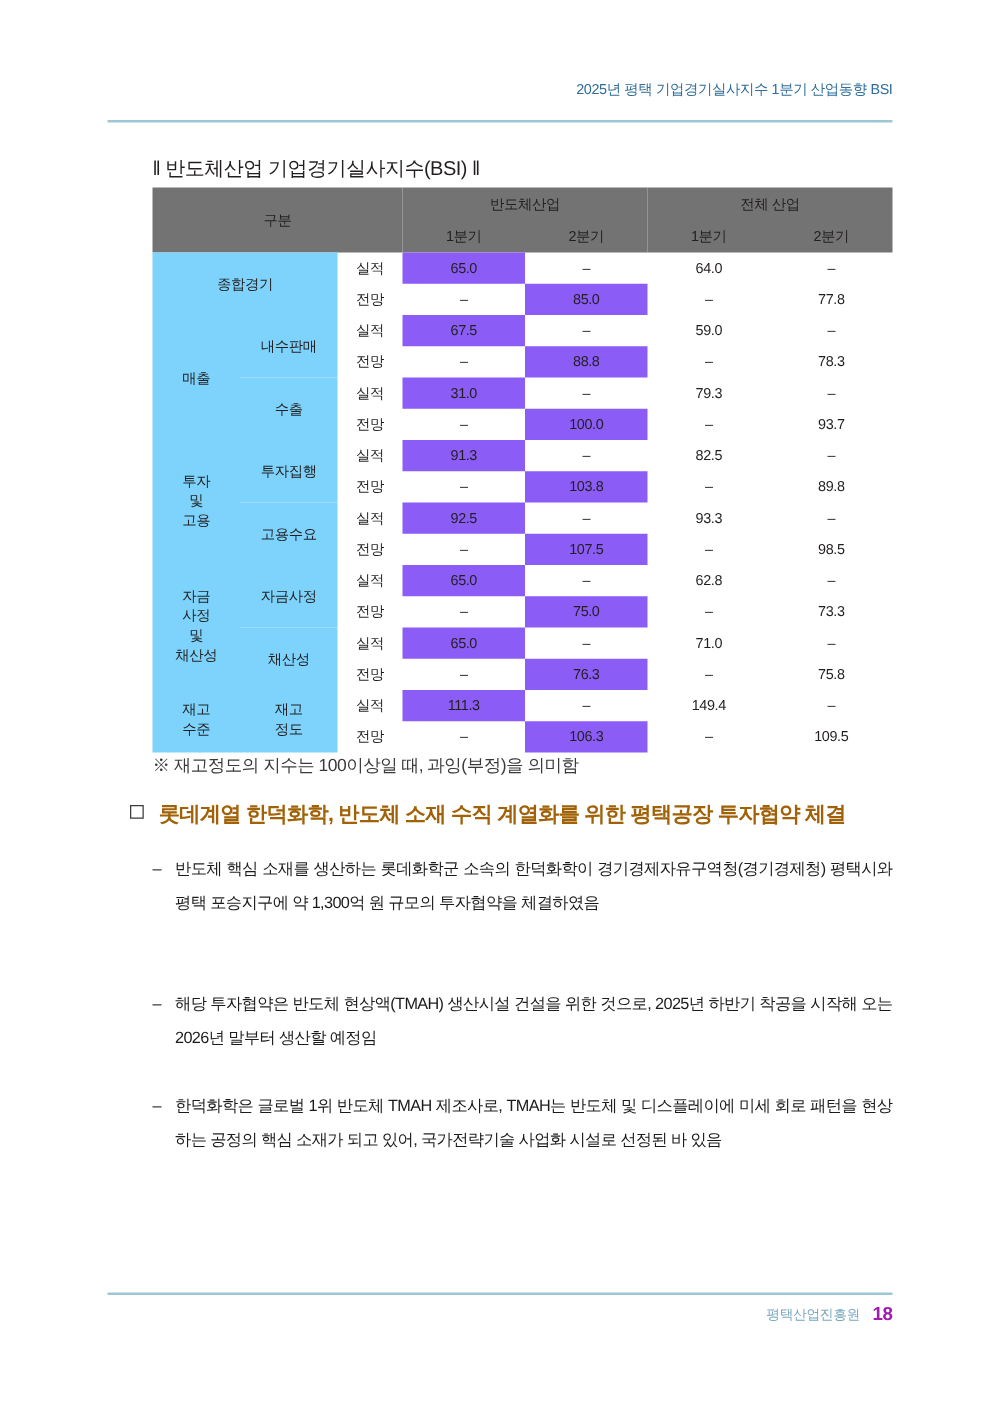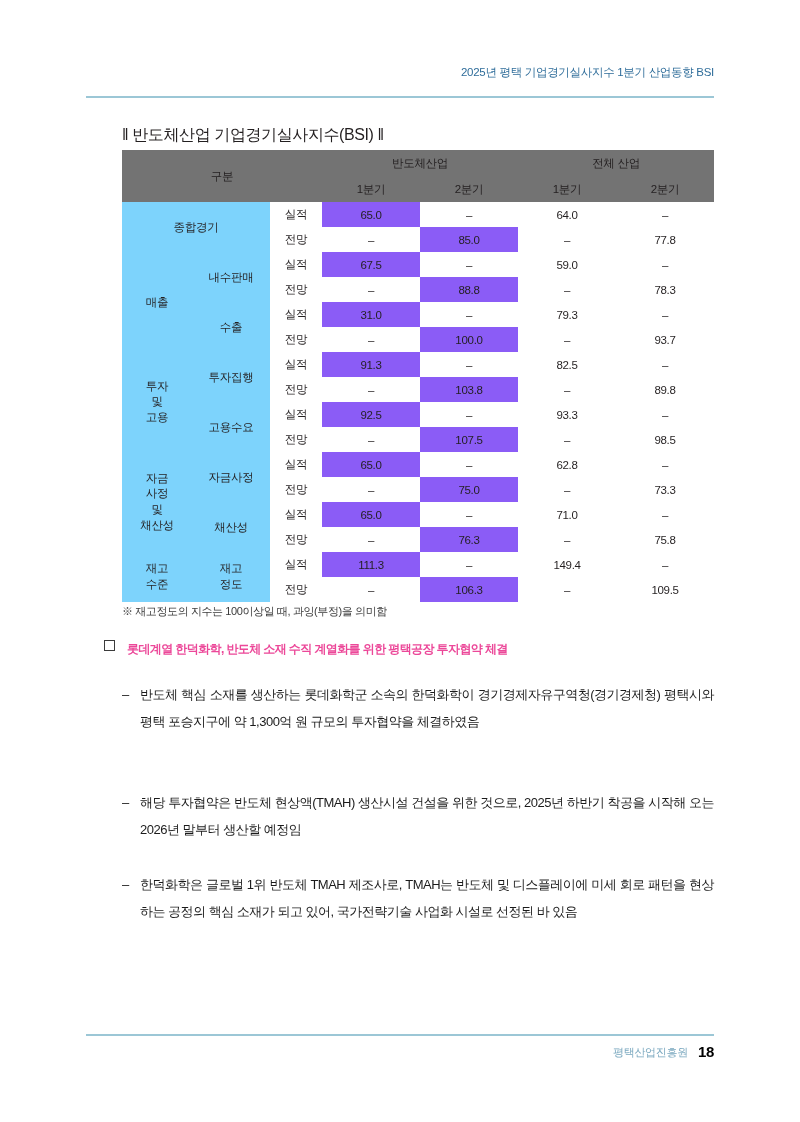--- a/index.html
+++ b/index.html
@@ -87,34 +87,34 @@
   .bd-r { border-right: 0.7px solid #6e6e6e; }
   .hdr-mid { border-bottom: 0.7px solid #6e6e6e; }
   td.cell { height: 25px; }
   td.hl { background: #8b5cf6; }
   td.lbl { background: #7dd3fc; }
   .vtext { line-height: 1.35; }
   .note {
     position: absolute;
     top: 604px;
     left: 122px;
-    font-size: 11px;
+    font-size: 14px;
     color: #3a3a3a;
     letter-spacing: -0.4px;
   }
   
   .sec-head {
     position: absolute;
     top: 640px;
     left: 104px;
     right: 86px;
-    font-size: 12px;
+    font-size: 17px;
     font-weight: bold;
     letter-spacing: -0.6px;
-    color: #ec4899;
+    color: #a16207;
   }
   .sec-head .box {
     display: inline-block;
     width: 9px; height: 9px;
     border: 1.3px solid #3b3b3b;
     margin-right: 12px;
     vertical-align: 2px;
   }
   .bullet {
     position: absolute;
@@ -146,21 +146,21 @@
   .footer {
     position: absolute;
     top: 1043px;
     right: 86px;
     text-align: right;
     font-size: 11px;
     color: #7aa8bf;
     letter-spacing: -0.3px;
   }
   .footer .pageno {
-    color: #000000;
+    color: #a21caf;
     font-size: 15px;
     font-weight: bold;
     margin-left: 10px;
     vertical-align: -1px;
   }
 </style>
 </head>
 <body>
 
 <div class="page">

